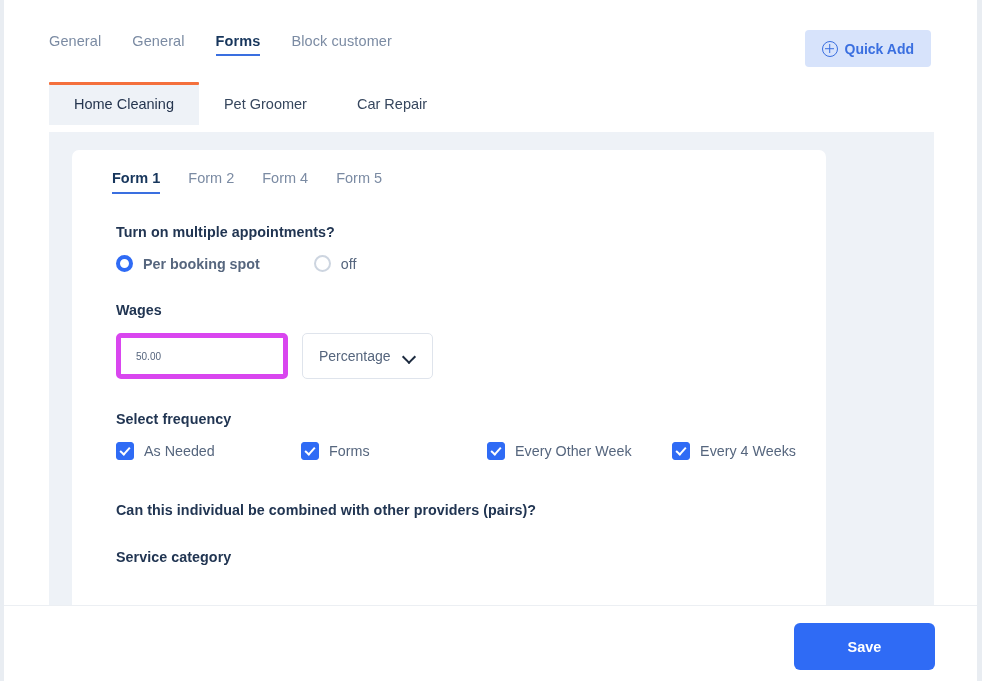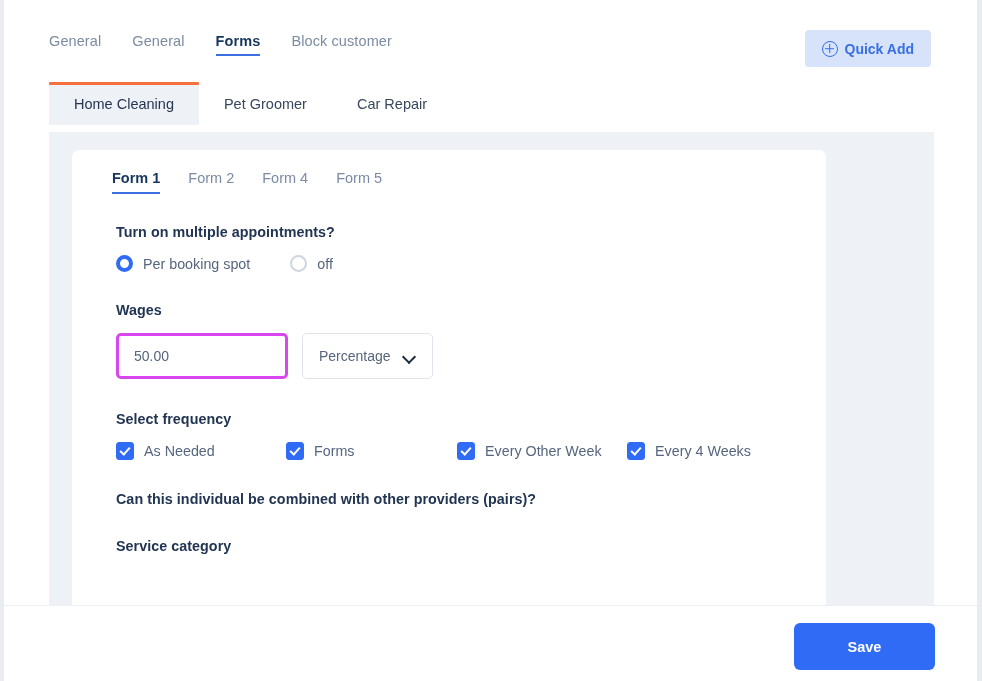--- a/index.html
+++ b/index.html
@@ -292,25 +292,25 @@
 
   
   .input-row {
     display: flex;
     align-items: center;
     gap: 14px;
   }
   .text-input {
     width: 172px;
     height: 46px;
-    border: 3px solid #d946ef;
+    border: 5px solid #d946ef;
     border-radius: 5px;
     background: #ffffff;
     font-family: "Liberation Sans", sans-serif;
-    font-size: 14px;
+    font-size: 10px;
     color: #55657d;
     padding: 0 15px;
     box-sizing: border-box;
     outline: none;
   }
   .select-box {
     min-width: 124px;
     height: 46px;
     border: 1px solid #dfe4ec;
     border-radius: 5px;
@@ -340,20 +340,21 @@
     width: 8px; height: 8px;
     border-right: 2.4px solid #1d2b3f;
     border-bottom: 2.4px solid #1d2b3f;
     transform: rotate(45deg);
   }
 
   
   .check-row {
     display: flex;
     align-items: center;
+    justify-content: space-between;
   }
   .check-opt {
     display: flex;
     align-items: center;
     cursor: pointer;
     white-space: nowrap;
   }
   .check-box {
     width: 18px; height: 18px;
     border-radius: 3px;
@@ -472,21 +473,21 @@
             <div class="form-tab">
               <span>Form 5</span>
             </div>
           </div>
 
           <div class="form-body">
 
             <div class="field-group">
               <div class="field-label">Turn on multiple appointments?</div>
               <div class="radio-row">
-                <div class="radio-opt checked" style="margin-right:40px;">
+                <div class="radio-opt checked" style="margin-right:54px;font-weight:bold;">
                   <span class="radio-dot"></span>
                   <span class="radio-text">Per booking spot</span>
                 </div>
                 <div class="radio-opt">
                   <span class="radio-dot"></span>
                   <span class="radio-text">off</span>
                 </div>
               </div>
             </div>
 
@@ -516,21 +517,21 @@
                   <span class="check-box"></span>
                   <span class="check-text">Every Other Week</span>
                 </div>
                 <div class="check-opt checked">
                   <span class="check-box"></span>
                   <span class="check-text">Every 4 Weeks</span>
                 </div>
               </div>
             </div>
 
-            <div class="field-group" style="margin-top:31px;">
+            <div class="field-group" style="margin-top:42px;">
               <div class="field-label">Can this individual be combined with other providers (pairs)?</div>
             </div>
 
             <div class="field-group" style="margin-top:31px;">
               <div class="field-label">Service category</div>
             </div>
 
           </div>
         </div>
       </div>

